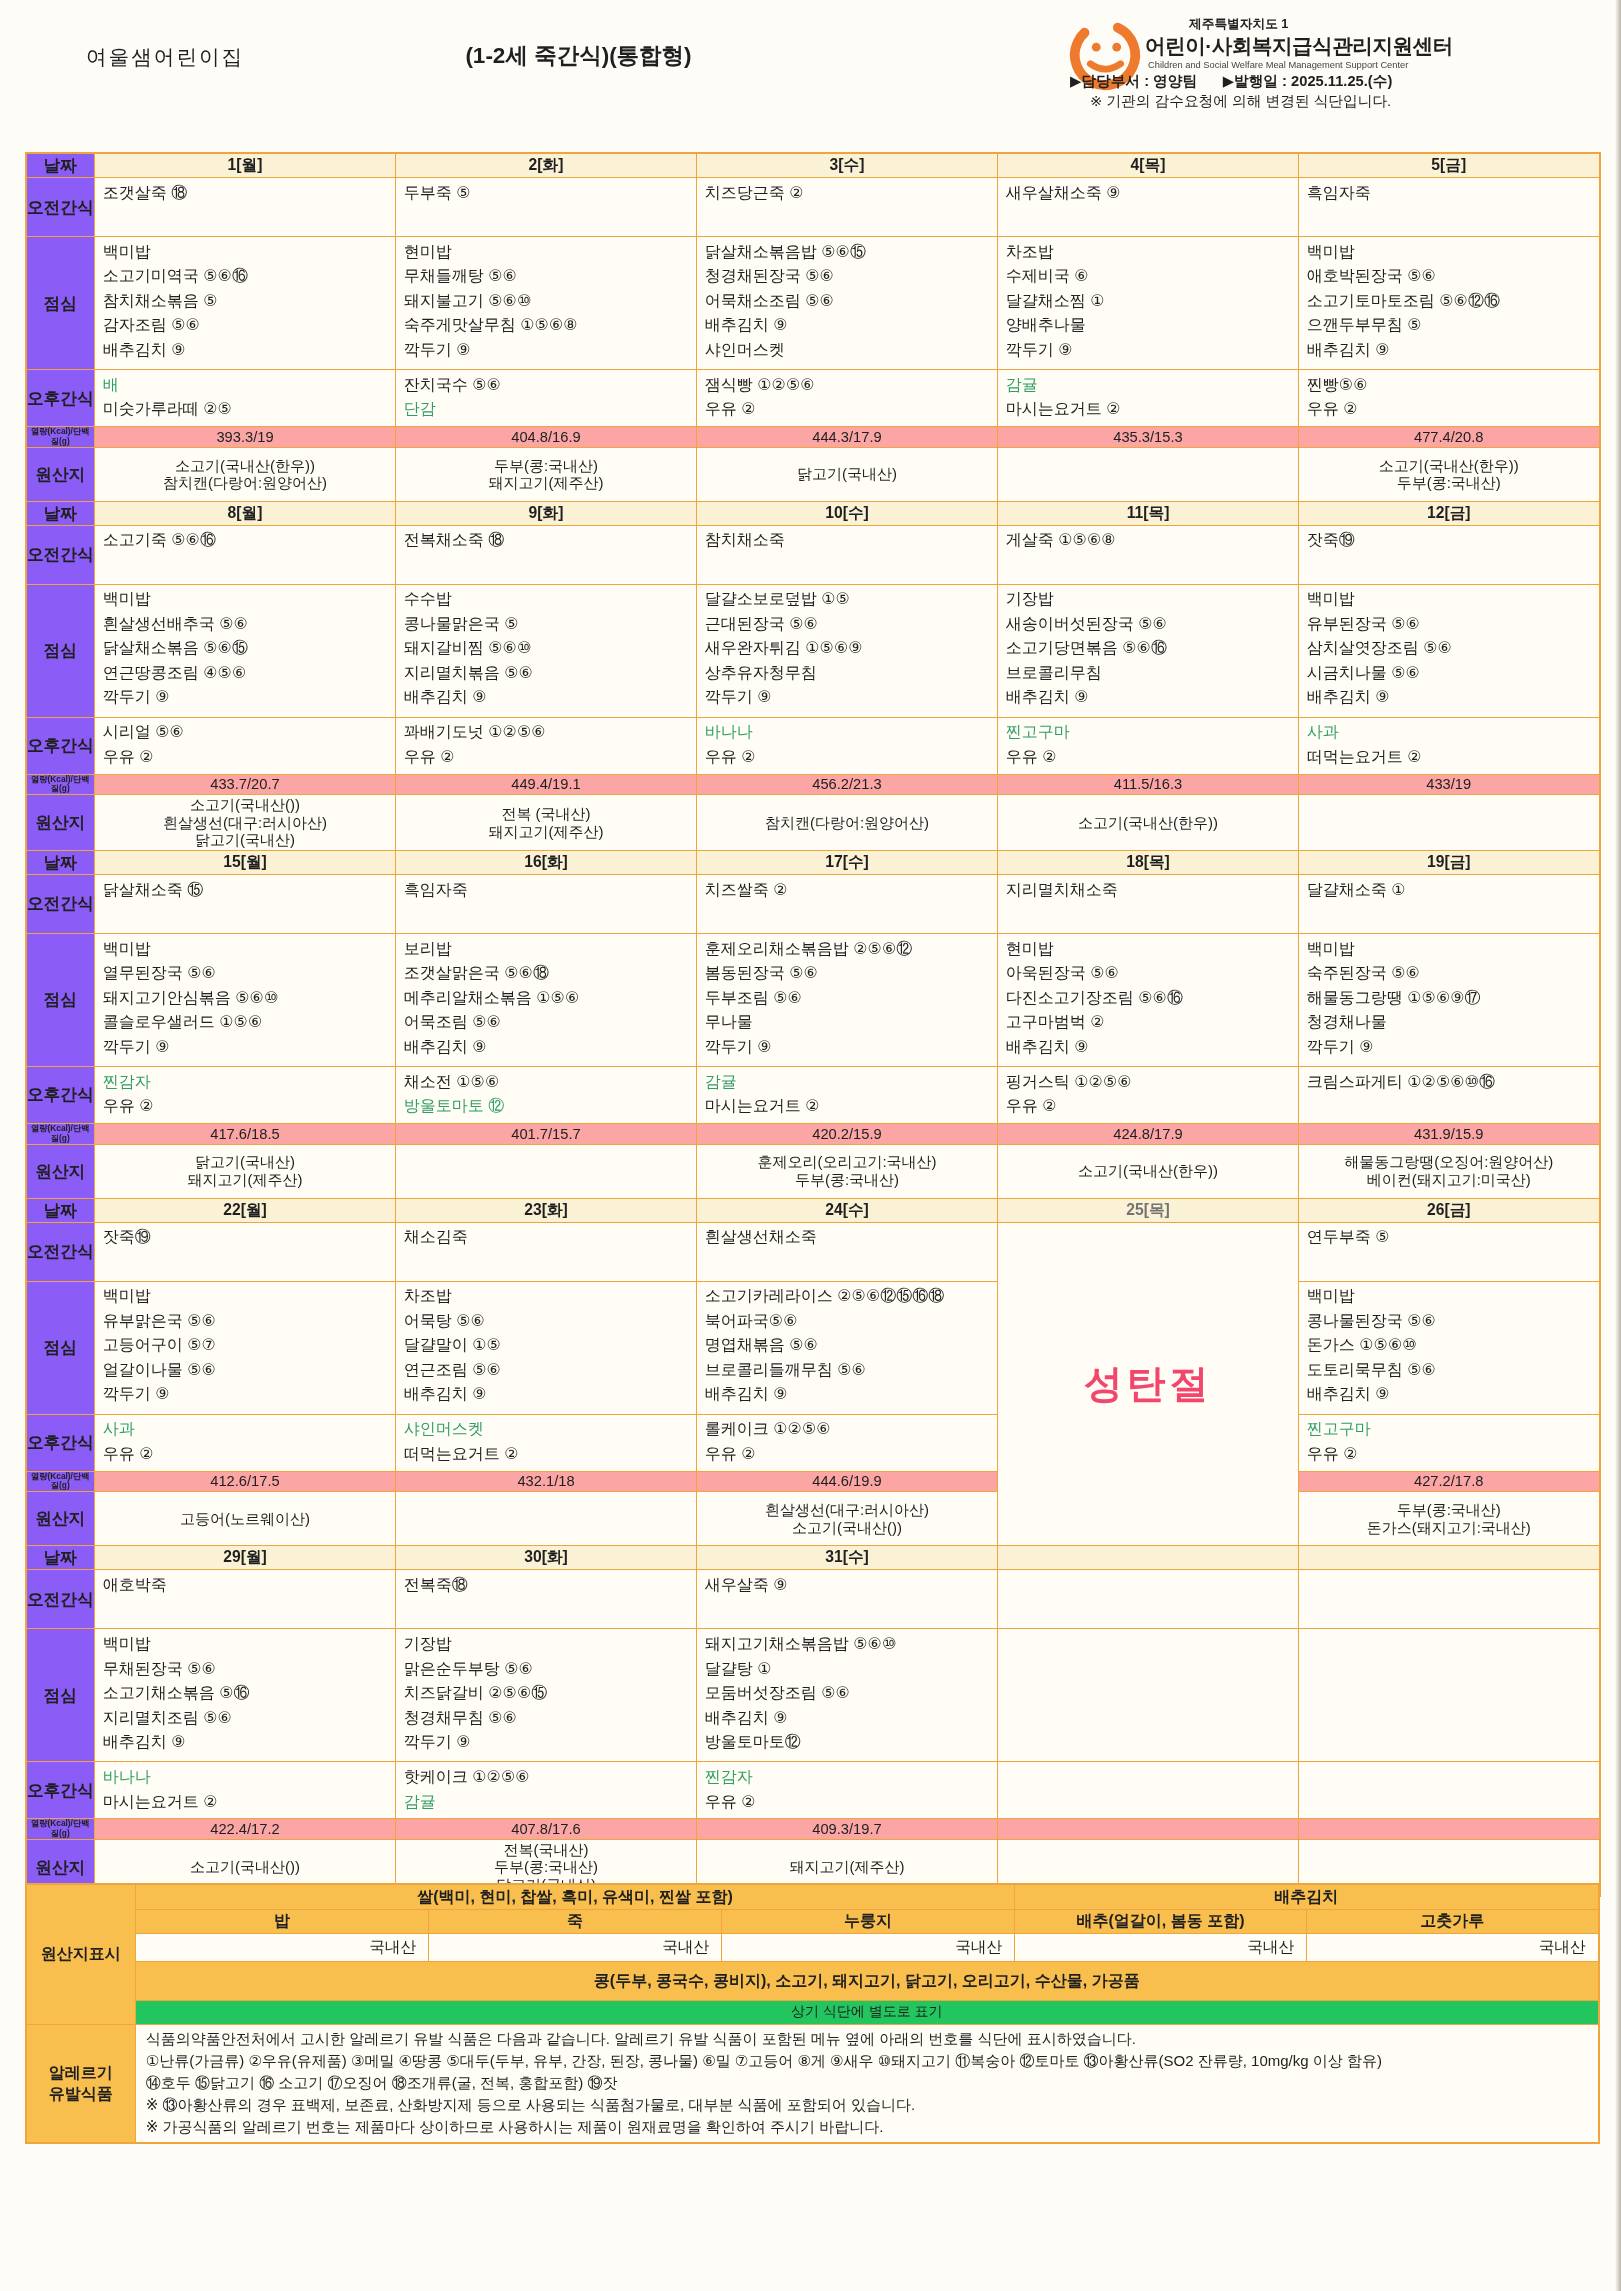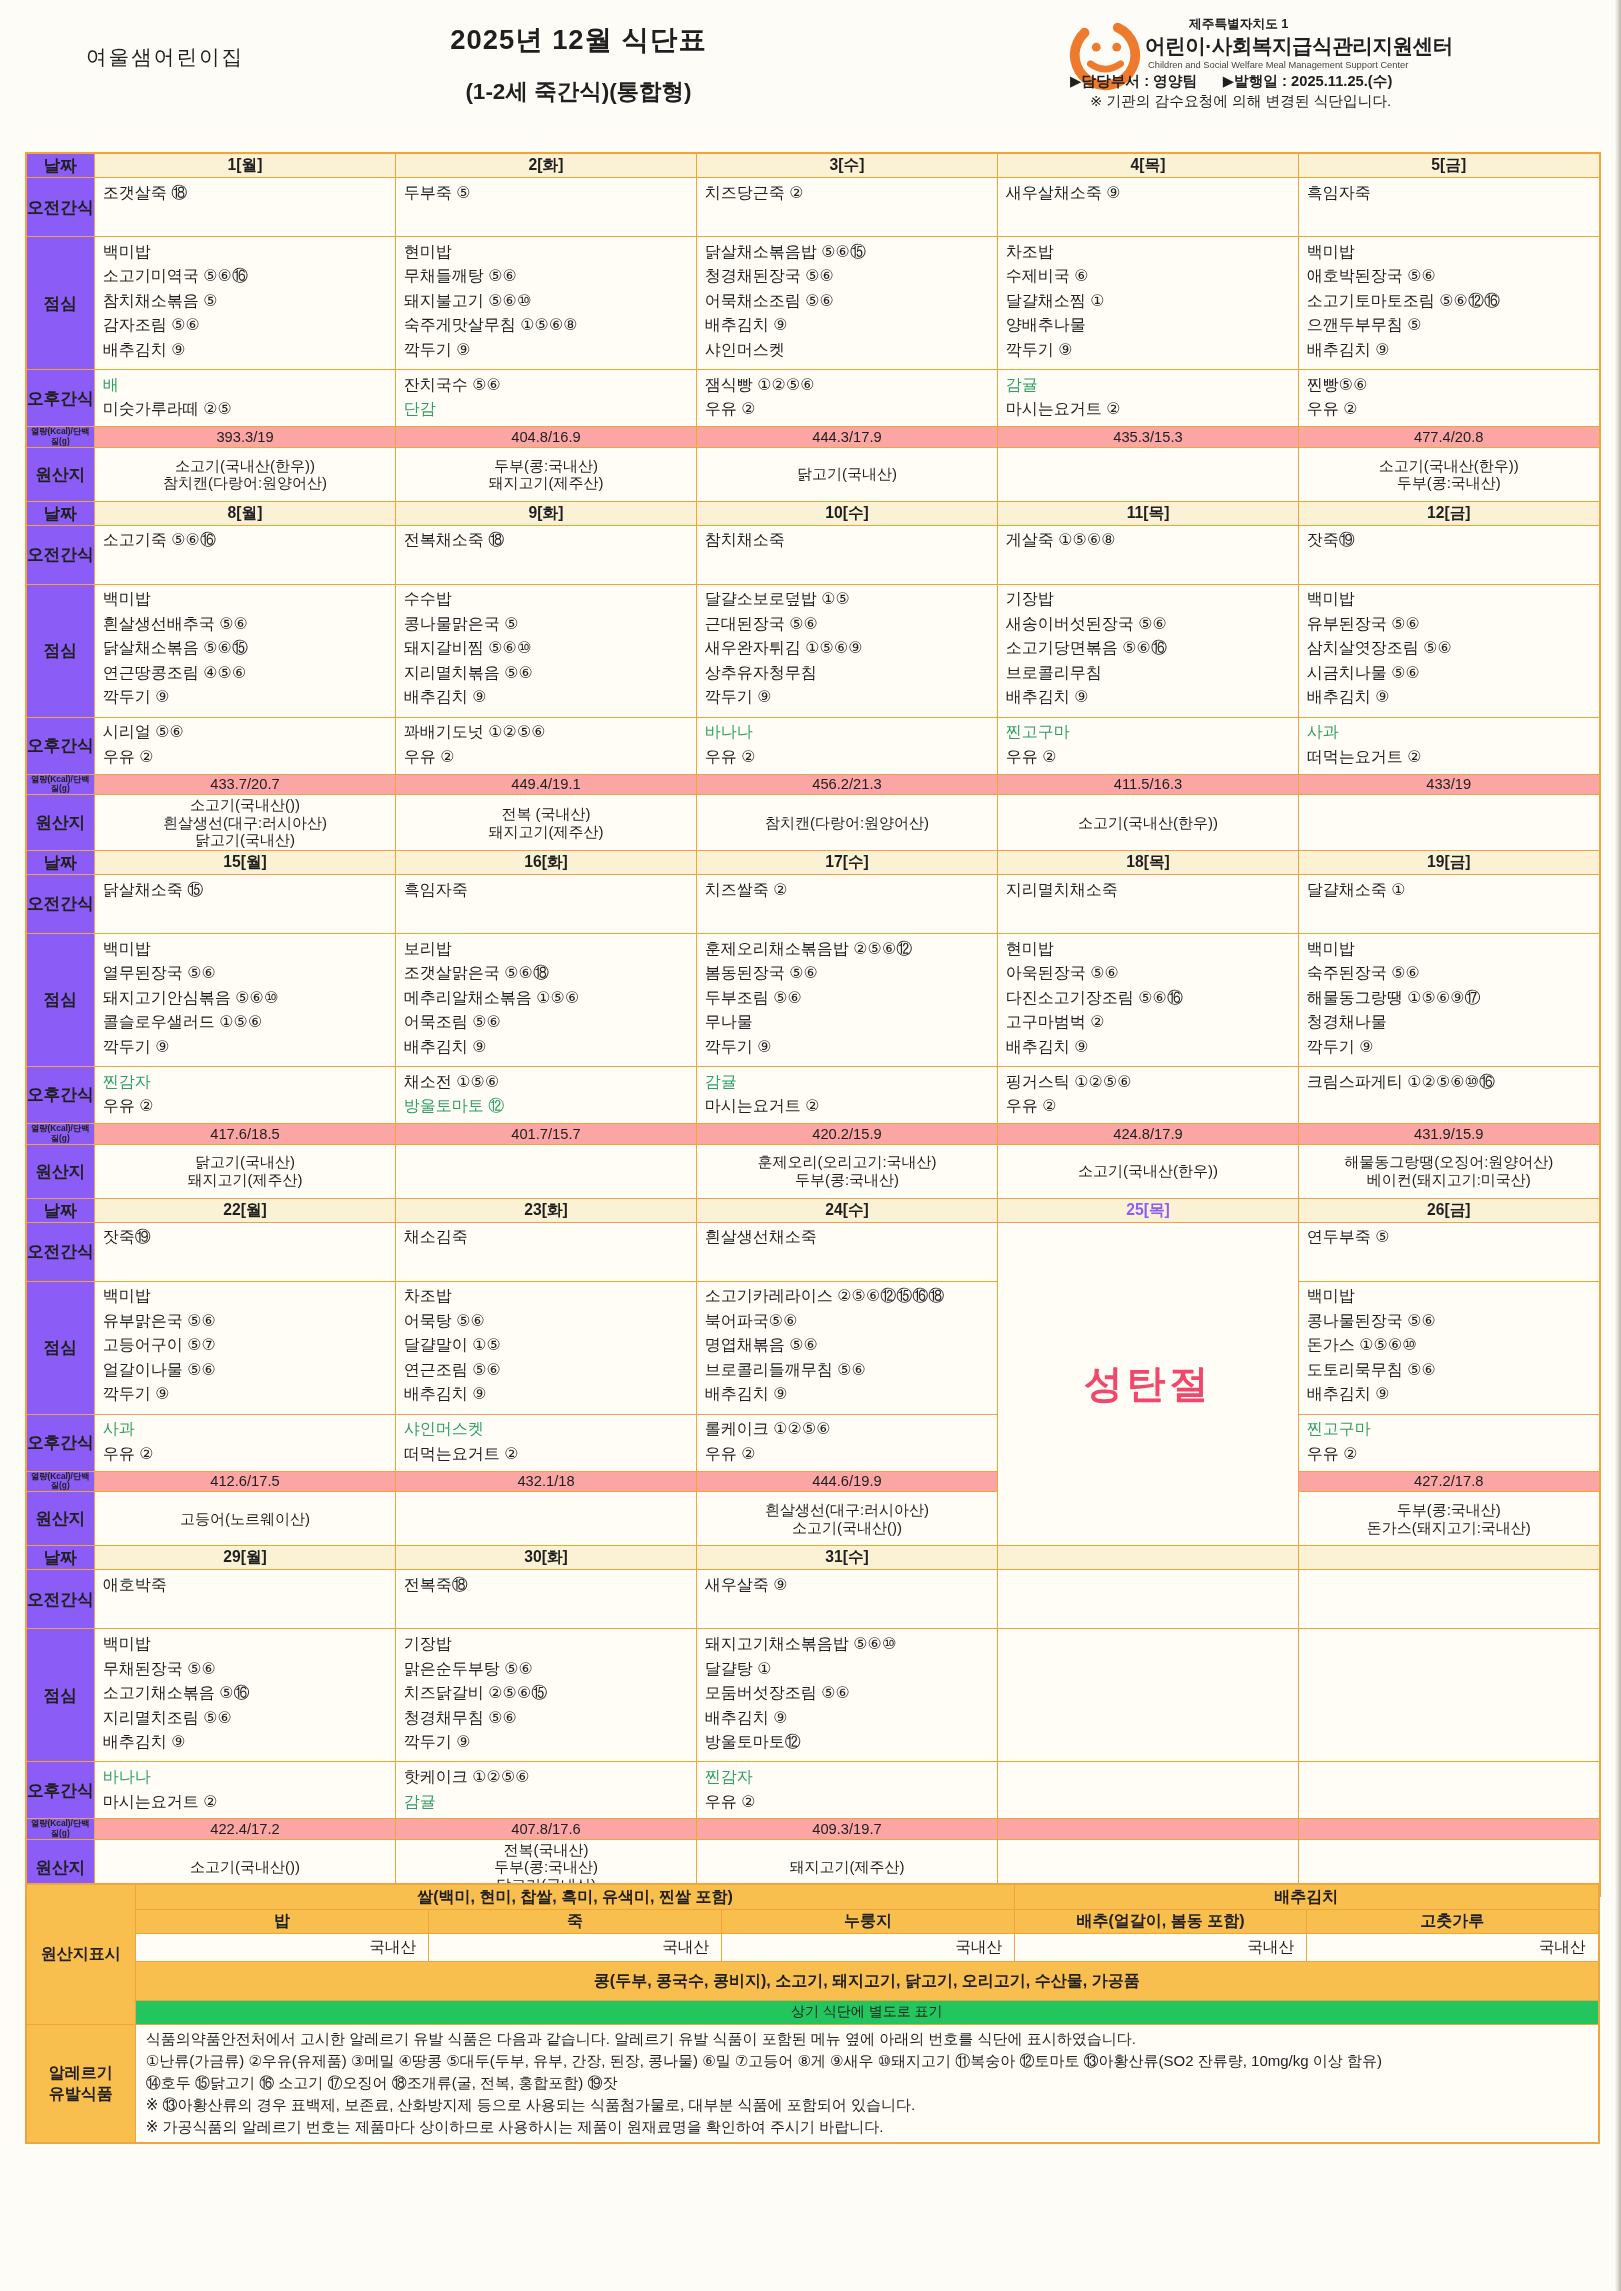--- a/index.html
+++ b/index.html
@@ -17,21 +17,21 @@
   .dept-line{left:1070px;top:72px;font-size:14.7px;font-weight:bold;}
   .dept-line span{margin-right:25.5px;}
   .notice{left:1090px;top:92px;font-size:14.7px;}
   
   table.grid{border-collapse:collapse;table-layout:fixed;background:#fffdf6;}
   table.grid td{border:1px solid #efa43e;overflow:hidden;}
   table.grid{border:2px solid #efa43e;}
   td.lbl{background:#8b5cf6;font-weight:bold;text-align:center;font-size:16.7px;vertical-align:middle;padding:0;}
   td.kcal-lbl{font-size:8.3px;line-height:9.8px;padding:0 1px;}
   td.date{background:#fbf2d6;font-weight:bold;text-align:center;font-size:15.7px;vertical-align:middle;}
-  td.date.red{color:#8b5cf6;}
+  td.date.red{color:#737373;}
   td.menu{vertical-align:top;text-align:left;padding:2.9px 5.9px 0 7.8px;font-size:16px;line-height:24.5px;background:#fffdf6;}
   td.menu div{white-space:nowrap;}
   td.kcal{font-size:14.7px;text-align:center;vertical-align:middle;background:#fca5a5;}
   td.origin{font-size:15px;line-height:17.6px;text-align:center;vertical-align:middle;background:#fffdf6;padding:1px 2px;}
   td.holiday{background:#fffdf6;color:#f2476b;font-size:39px;font-weight:bold;text-align:center;vertical-align:middle;letter-spacing:3.9px;}
   .green{color:#2f9e63;}
   tr.r-date{height:23.5px;} tr.r-am{height:59px;padding-left:38px;} tr.r-lunch{height:133px;}
   tr.r-pm{height:57px;} tr.r-kcal{height:19.6px;} tr.r-origin{height:54px;}
   
   td.band-gold{background:#f8bf4e;font-weight:bold;text-align:center;font-size:16px;vertical-align:middle;}
@@ -44,21 +44,20 @@
   tr.b-r4{height:39px;} tr.b-r5{height:23.5px;} tr.b-r6{height:118px;}
   .scan-edge{right:0;top:0;width:5.9px;height:2292px;background:linear-gradient(to left,#b9b6ad,rgba(185,182,173,0));}
 </style>
 </head>
 <body>
 
 <div class="page">
 
   <div class="abs facility">여울샘어린이집</div>
   <div class="abs titlebox">
-    <div class="title">2025년 12월 식단표</div>
     <div class="subtitle">(1-2세 죽간식)(통합형)</div>
   </div>
   <div class="abs" style="left:1066px;top:13.7px;">
     <svg width="78" height="80" viewBox="0 0 80 82">
       <circle cx="40" cy="42" r="31" fill="none" stroke="#ee7b2d" stroke-width="10" stroke-dasharray="158 45" stroke-linecap="round" transform="rotate(-65 40 42)"></circle>
       <circle cx="31" cy="34" r="4.5" fill="#ee7b2d"></circle>
       <circle cx="52" cy="34" r="4.5" fill="#ee7b2d"></circle>
       <path d="M25 51 Q40 62 56 51" stroke="#ee7b2d" stroke-width="7" fill="none" stroke-linecap="round"></path>
     </svg>
   </div>

